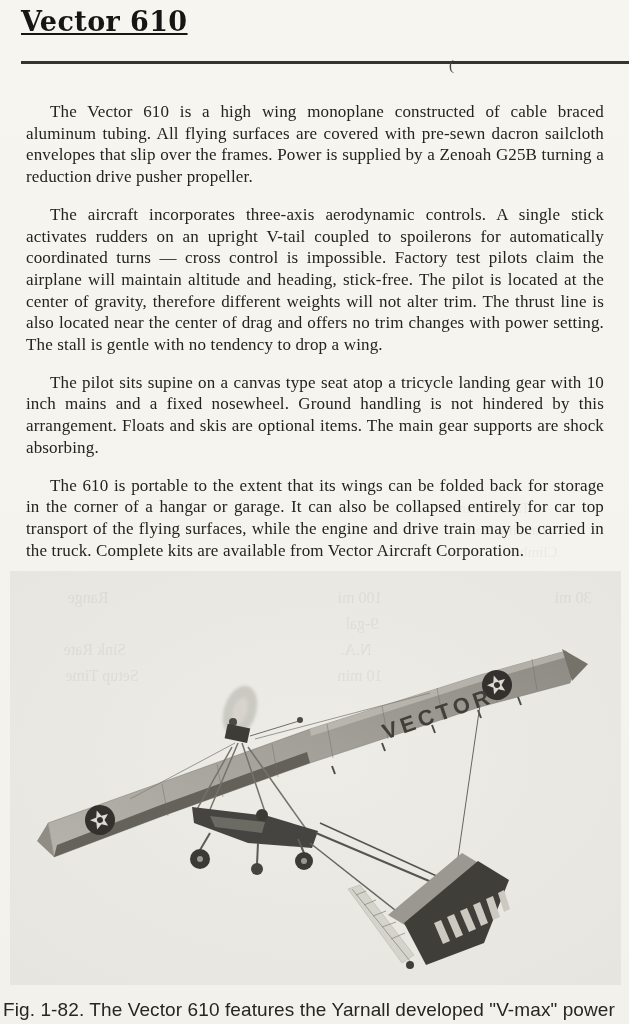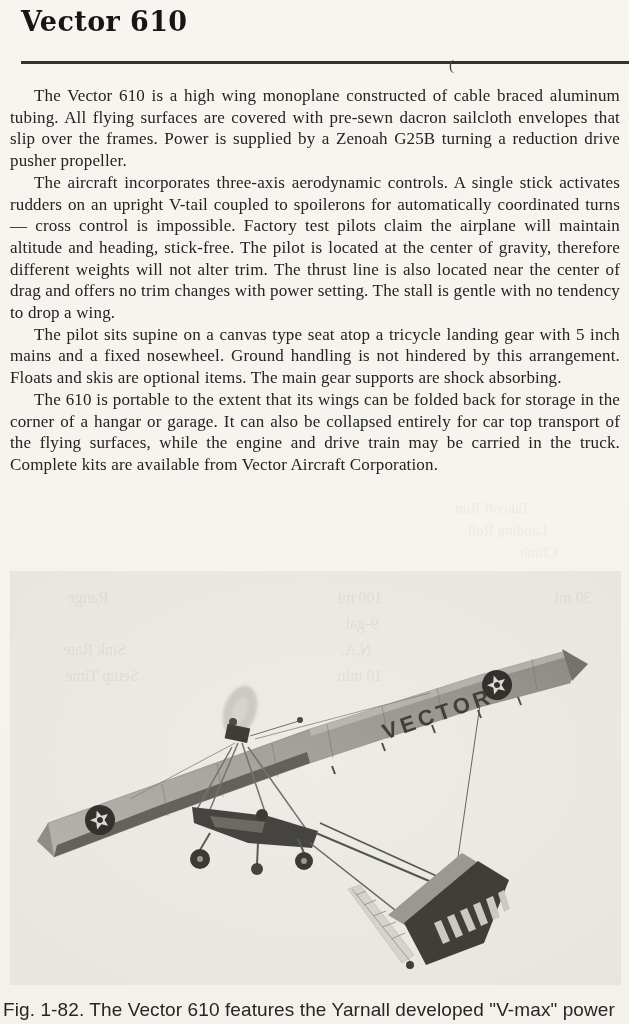--- a/index.html
+++ b/index.html
@@ -6,36 +6,36 @@
   body{
     width:629px;height:1024px;
     background:linear-gradient(180deg,#f7f5f0 0%,#f5f3ee 60%,#f3f1ec 100%);
     font-family:"Liberation Serif",serif;
     color:#1f1e1c;
     position:relative;overflow:hidden;
   }
   .title{
     position:absolute;left:21px;top:6px;margin:0;
     font-family:"DejaVu Serif",serif;font-weight:bold;
-    font-size:27px;letter-spacing:.4px;color:#171614;
+    font-size:27px;letter-spacing:.4px;color:#171614;text-decoration:underline;
   }
   .rule{
     position:absolute;left:21px;top:61px;width:608px;height:2.5px;
     background:#34332f;
   }
   .stray{
     position:absolute;left:449px;top:57px;
     font-size:15px;color:#45443f;
   }
   .body-text{
     position:absolute;left:10px;top:85px;width:610px;
     font-size:17px;line-height:21.7px;text-align:justify;
     letter-spacing:.15px;color:#242320;
   }
-  .body-text p{margin:0;text-indent:24px;}
+  .body-text p{margin:16px;text-indent:24px;}
   .photo{
     position:absolute;left:10px;top:571px;width:611px;height:414px;
     margin:0;background:#eae9e4;overflow:hidden;
   }
   .caption{
     position:absolute;left:3px;top:999px;width:620px;
     font-family:"Liberation Sans",sans-serif;
     font-size:19px;color:#272622;letter-spacing:.1px;
   }
   .ghost{
@@ -52,21 +52,21 @@
 
 <div class="page">
 
   <h1 class="title">Vector 610</h1>
   <div class="rule"></div>
   <span class="stray">(</span>
 
   <div class="body-text">
     <p>The Vector 610 is a high wing monoplane constructed of cable braced aluminum tubing. All flying surfaces are covered with pre-sewn dacron sailcloth envelopes that slip over the frames. Power is supplied by a Zenoah G25B turning a reduction drive pusher propeller.</p>
     <p>The aircraft incorporates three-axis aerodynamic controls. A single stick activates rudders on an upright V-tail coupled to spoilerons for automatically coordinated turns — cross control is impossible. Factory test pilots claim the airplane will maintain altitude and heading, stick-free. The pilot is located at the center of gravity, therefore different weights will not alter trim. The thrust line is also located near the center of drag and offers no trim changes with power setting. The stall is gentle with no tendency to drop a wing.</p>
-    <p>The pilot sits supine on a canvas type seat atop a tricycle landing gear with 5 inch mains and a fixed nosewheel. Ground handling is not hindered by this arrangement. Floats and skis are optional items. The main gear supports are shock absorbing.</p>
+    <p>The pilot sits supine on a canvas type seat atop a tricycle landing gear with 10 inch mains and a fixed nosewheel. Ground handling is not hindered by this arrangement. Floats and skis are optional items. The main gear supports are shock absorbing.</p>
     <p>The 610 is portable to the extent that its wings can be folded back for storage in the corner of a hangar or garage. It can also be collapsed entirely for car top transport of the flying surfaces, while the engine and drive train may be carried in the truck. Complete kits are available from Vector Aircraft Corporation.</p>
   </div>
 
   <span class="ghost" style="left:455px;top:500px;">Takeoff Run</span>
   <span class="ghost" style="left:468px;top:522px;">Landing Roll</span>
   <span class="ghost" style="left:520px;top:544px;">Climb</span>
 
   <figure class="photo">
     <svg width="611" height="414" viewBox="0 0 611 414" xmlns="http://www.w3.org/2000/svg">
       <defs>

